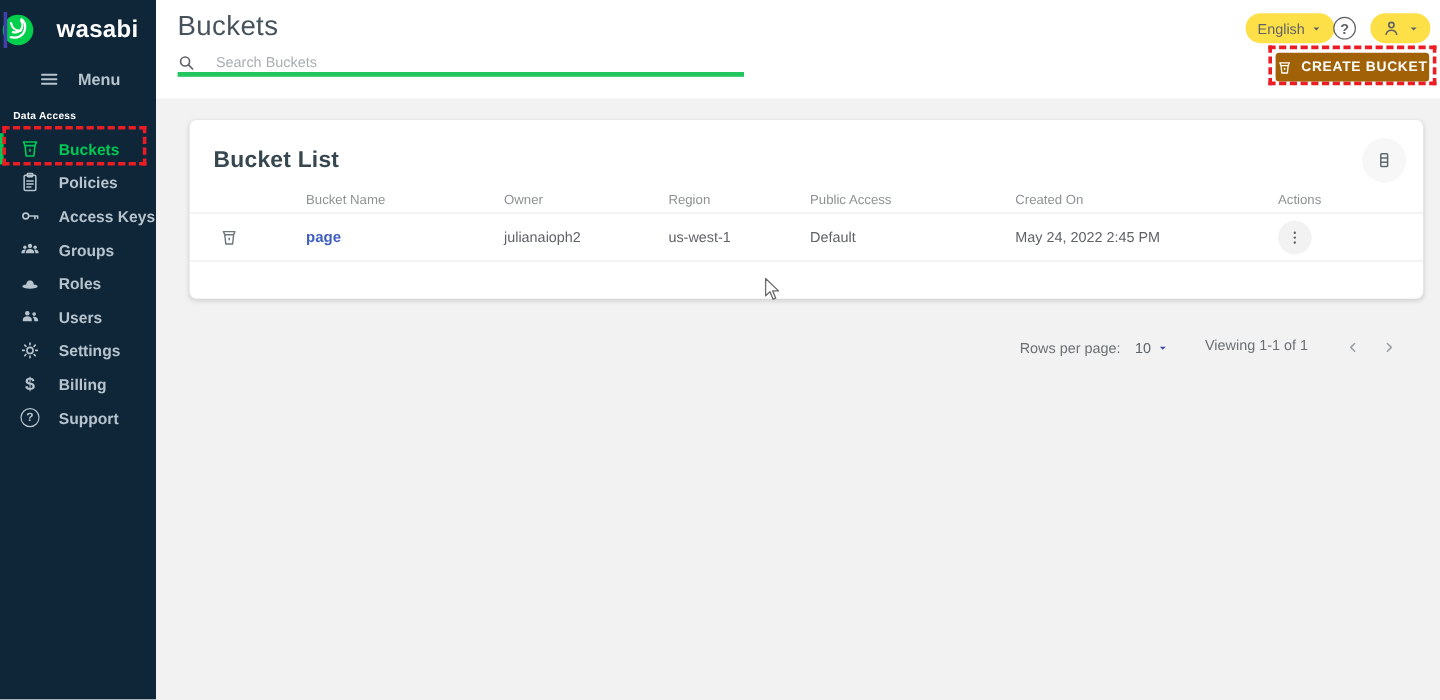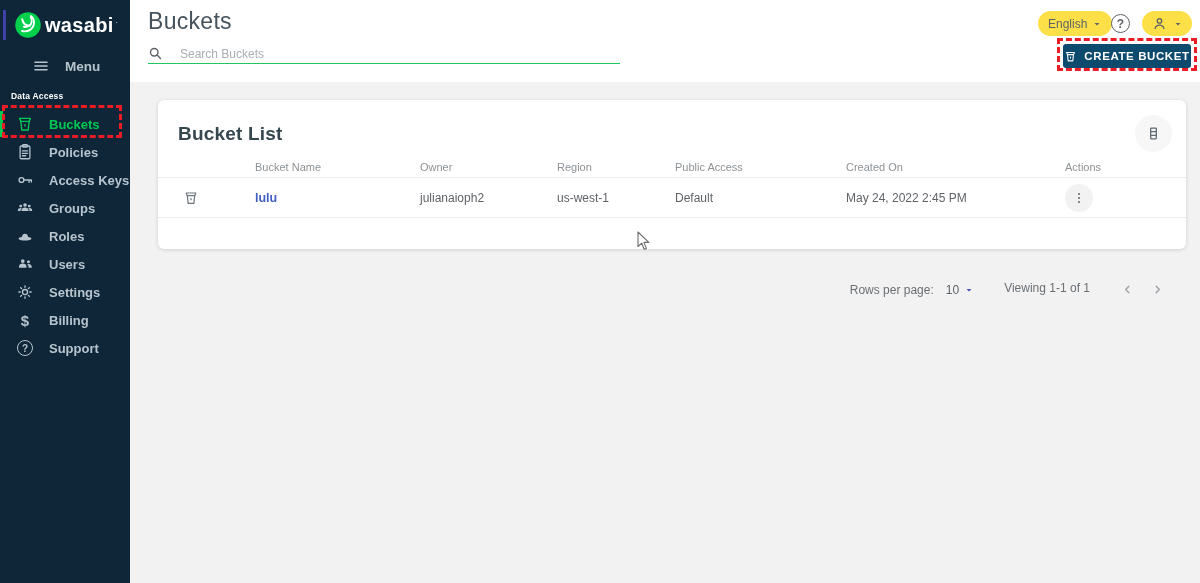--- a/index.html
+++ b/index.html
@@ -6,48 +6,48 @@
   html,body { width:1200px; height:583px; }
   body {
     position:relative; overflow:hidden;
     font-family:"Liberation Sans", sans-serif;
     background:#f2f2f2; color:#5f6368;
   }
   svg { display:block; }
 
   
   .sidebar { position:absolute; left:0; top:0; width:130px; height:583px; background:#0e2638; z-index:3; }
-  .logo-row { position:relative; height:50px; display:flex; align-items:center; gap:2px; padding-left:13px; }
+  .logo-row { position:relative; height:50px; display:flex; align-items:center; gap:17px; }
   .logo-caret { position:absolute; left:3px; top:10px; width:3px; height:30px; background:#4040a8; }
   .brand-name { color:#ffffff; font-size:20px; font-weight:bold; letter-spacing:.3px; }
   .brand-tm { color:#fff; font-size:8px; vertical-align:top; line-height:10px; }
   .menu-row { height:32px; display:flex; align-items:center; gap:15px; padding-left:32px; color:#b7c4cd; font-size:13.5px; font-weight:600; cursor:pointer; }
   .side-label { height:28px; display:flex; align-items:center; padding-left:11px; color:#ffffff; font-size:8.5px; font-weight:bold; letter-spacing:.2px; }
   .side-item { position:relative; height:28px; display:flex; align-items:center; gap:15px; padding-left:16px; color:#b7c4cd; font-size:13px; font-weight:600; cursor:pointer; }
   .side-item .ic { width:18px; height:18px; color:#b7c4cd; flex:0 0 18px; }
   .side-item.active { color:#00c853; }
   .side-item.active .ic { color:#00c853; }
   .side-item.active::before { content:""; position:absolute; left:0; top:1px; bottom:1px; width:3px; background:#00c853; }
   .dollar { font-size:15px; font-weight:bold; width:18px; text-align:center; }
   .circle-q { width:16px; height:16px; border:1.6px solid currentColor; border-radius:50%; font-size:10px; font-weight:bold; display:flex; align-items:center; justify-content:center; }
   .buckets-highlight { position:absolute; left:2px; top:105px; width:120px; height:33px; border:3px dashed #ec1c24; pointer-events:none; z-index:5; }
 
   
   .main-header { position:absolute; left:130px; top:0; width:1070px; height:82px; background:#ffffff; z-index:1; }
   .page-title { position:absolute; left:18px; top:8px; font-size:23px; font-weight:500; color:#46535c; letter-spacing:.3px; }
-  .search-row { position:absolute; left:18px; top:44px; width:472px; height:20px; border-bottom:1px solid #22c55e; display:flex; align-items:center; gap:17px; }
+  .search-row { position:absolute; left:18px; top:44px; width:472px; height:20px; border-bottom:4px solid #22c55e; display:flex; align-items:center; gap:17px; }
   .search-input { border:none; outline:none; flex:1; font-size:12px; color:#5f6368; font-family:"Liberation Sans",sans-serif; background:transparent; }
   .search-input::placeholder { color:#a9aeb3; }
   .pill { position:absolute; top:11px; height:25px; background:#fde047; border-radius:13px; display:flex; align-items:center; gap:5px; padding:0 10px; font-size:12px; color:#5f6368; cursor:pointer; }
   .lang-pill { left:908px; }
   .help-btn { position:absolute; left:980px; top:13px; width:21px; height:21px; color:#5f6368; cursor:pointer; display:flex; align-items:center; justify-content:center; }
   .help-btn .circle-q { width:19px; height:19px; font-size:12px; border-width:1.7px; }
   .user-pill { left:1012px; padding:0 9px; }
   .create-highlight { position:absolute; left:927px; top:38px; width:140px; height:33px; border:3px dashed #ec1c24; pointer-events:none; z-index:6; }
-  .create-btn { position:absolute; left:933px; top:44px; height:24px; width:128px; background:#0c4a6e; border:none; border-radius:3px; color:#ffffff; font-size:11.5px; font-weight:bold; letter-spacing:.6px; display:flex; align-items:center; justify-content:center; gap:7px; cursor:pointer; font-family:"Liberation Sans",sans-serif; z-index:7; }
+  .create-btn { position:absolute; left:933px; top:44px; height:24px; width:128px; background:#a16207; border:none; border-radius:3px; color:#ffffff; font-size:11.5px; font-weight:bold; letter-spacing:.6px; display:flex; align-items:center; justify-content:center; gap:7px; cursor:pointer; font-family:"Liberation Sans",sans-serif; z-index:7; }
 
   
   .content { position:absolute; left:140px; top:82px; width:1070px; height:501px; background:#f2f2f2; }
   .card { position:absolute; left:18px; top:18px; width:1028px; height:149px; background:#ffffff; border-radius:6px; box-shadow:0 1px 4px rgba(0,0,0,.14); }
   .card-title { position:absolute; left:20px; top:23px; font-size:19px; color:#37474f; letter-spacing:.2px; }
   .col-settings-btn { position:absolute; right:14px; top:15px; width:37px; height:37px; border-radius:50%; background:#f7f7f7; display:flex; align-items:center; justify-content:center; color:#606a72; cursor:pointer; }
   .tbl { position:absolute; left:0; top:56px; width:100%; }
   .tr { display:grid; grid-template-columns:72px 165px 137px 118px 171px 219px auto; align-items:center; padding-left:25px; }
   .tr.head { height:22px; border-bottom:1px solid #ececec; font-size:11px; color:#8d9296; }
   .tr.data { height:40px; border-bottom:1px solid #ececec; font-size:12px; color:#5f6368; }
@@ -268,21 +268,21 @@
       </div>
 
       <div class="tr data">
         <span class="row-icon">
           <svg width="16" height="16" viewBox="0 0 24 24" fill="none" stroke="currentColor" stroke-width="1.8" stroke-linejoin="round" stroke-linecap="round">
             <path d="M4.8 4.5h14.4l-1.7 4H6.5z"></path>
               <path d="M6.5 8.5L7.7 20h8.6l1.2-11.5"></path>
               <path d="M12 12.8v1.8"></path>
           </svg>
         </span>
-        <a class="bucket-link">lulu</a>
+        <a class="bucket-link">page</a>
         <span>julianaioph2</span>
         <span>us-west-1</span>
         <span>Default</span>
         <span>May 24, 2022 2:45 PM</span>
         <span class="kebab-btn">
           <svg width="14" height="14" viewBox="0 0 24 24" fill="currentColor">
             <circle cx="12" cy="5" r="1.7"></circle>
               <circle cx="12" cy="12" r="1.7"></circle>
               <circle cx="12" cy="19" r="1.7"></circle>
           </svg>

